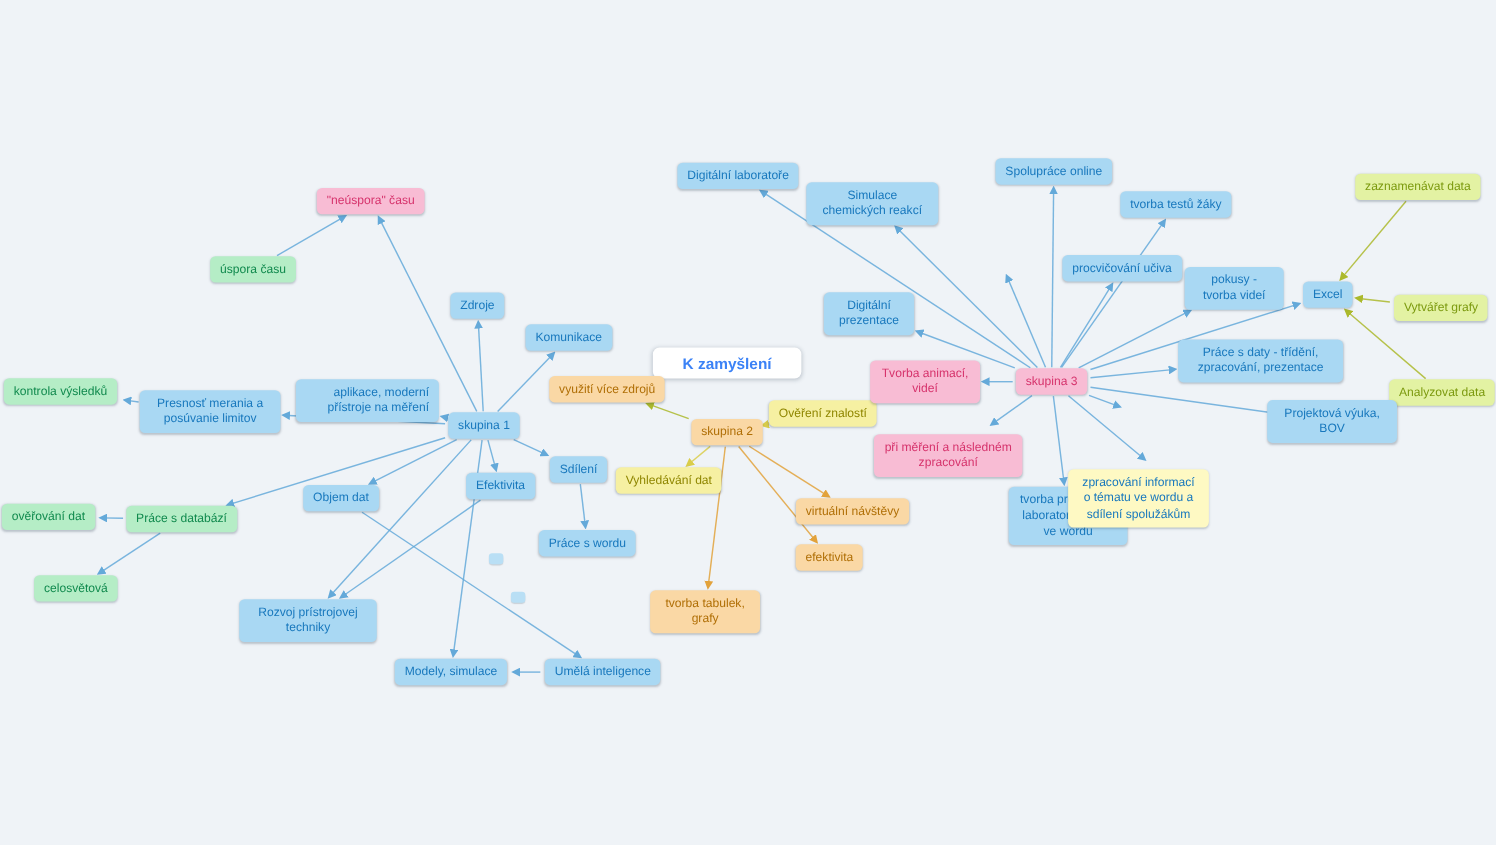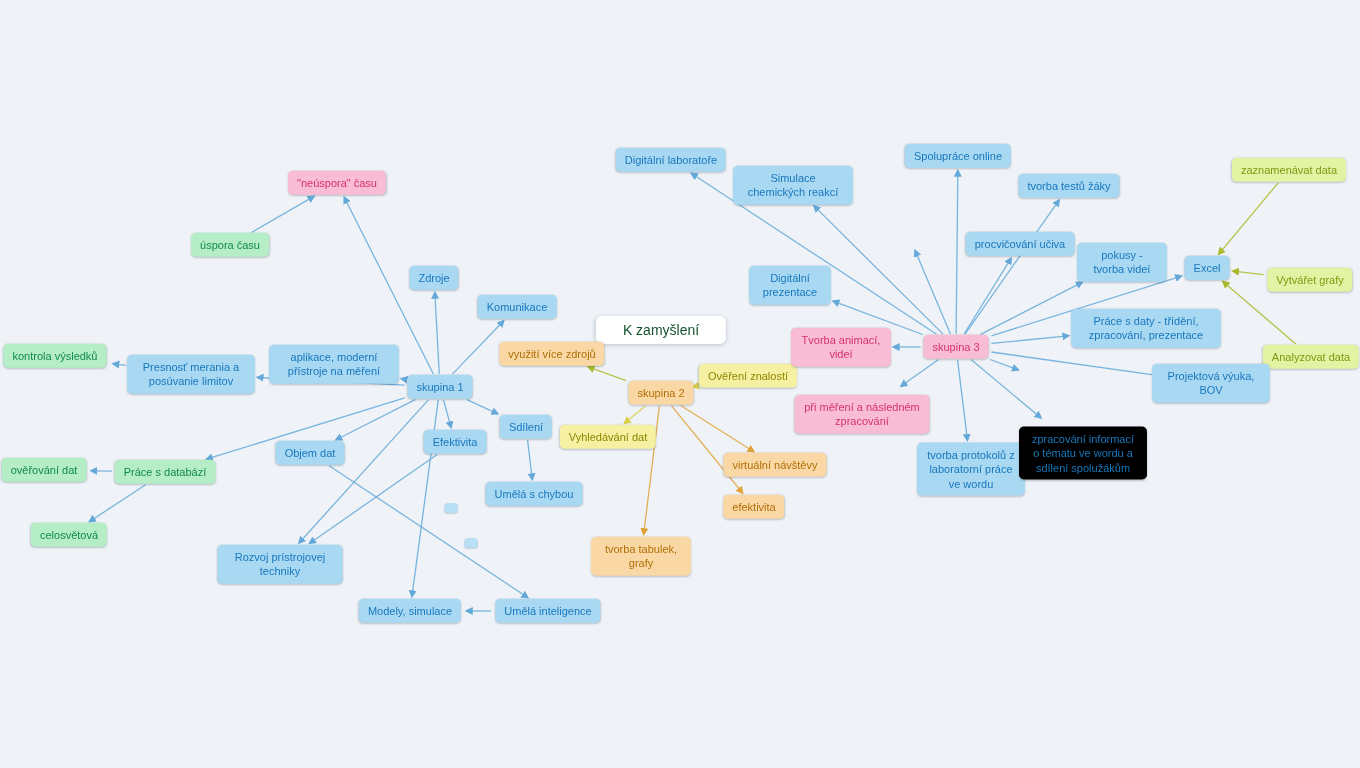--- a/index.html
+++ b/index.html
@@ -27,22 +27,22 @@
     user-select: none;
   }
   .node.multiline { white-space: normal; }
   .node.dot {
     width: 13px; height: 10px; padding: 0; border-radius: 3px;
     box-shadow: 0 1px 1px rgba(30,50,70,0.18);
   }
   .floating-label {
     position: absolute; z-index: 2;
     transform: translate(-50%, -50%);
-    background: #ffffff; color: #14532d;
-    font-weight: normal; font-size: 14px;
+    background: #ffffff; color: #3b82f6;
+    font-weight: bold; font-size: 14px;
     padding: 6px 27px; border-radius: 6px;
     box-shadow: 0 1px 4px rgba(30,50,70,0.25);
     white-space: nowrap; cursor: pointer; user-select: none;
   }
 </style>
 </head>
 <body style="background: rgb(239, 243, 247);">
 
 <div id="canvas" style="background: rgb(239, 243, 247);">
   <svg id="edge-layer" width="1360" height="768">
@@ -105,28 +105,28 @@
       <line x1="1263.5223433740969" y1="274.58512738338993" x2="1233.3548448777094" y2="271.0704673643933" stroke="#abb92c" stroke-width="1.3" stroke-opacity="0.85" marker-end="url(#arrow-olive)"></line>
       <line x1="1296.0443009873215" y1="344.20137296030407" x2="1223.475243105451" y2="282.09900611908785" stroke="#abb92c" stroke-width="1.3" stroke-opacity="0.85" marker-end="url(#arrow-olive)"></line>
     </svg>
   <div class="floating-label" style="left: 661px; top: 330px;">K zamyšlení</div>
 <div class="node" style="background: rgb(248, 188, 212); color: rgb(214, 51, 108); left: 337px; top: 183px;">"neúspora" času</div>
     <div class="node" style="background: rgb(181, 237, 198); color: rgb(17, 138, 78); left: 230px; top: 245px;">úspora času</div>
     <div class="node" style="background: rgb(169, 216, 243); color: rgb(24, 120, 189); left: 434px; top: 278px;">Zdroje</div>
     <div class="node" style="background: rgb(169, 216, 243); color: rgb(24, 120, 189); left: 517px; top: 307px;">Komunikace</div>
     <div class="node" style="background: rgb(181, 237, 198); color: rgb(17, 138, 78); left: 55px; top: 356px;">kontrola výsledků</div>
     <div class="node multiline" style="background: rgb(169, 216, 243); color: rgb(24, 120, 189); left: 191px; top: 374px; width: 128px;">Presnosť merania a posúvanie limitov</div>
-    <div class="node multiline" style="background: rgb(169, 216, 243); color: rgb(24, 120, 189); left: 334px; top: 364px; width: 130px;">aplikace, moderní přístroje na měření</div>
+    <div class="node multiline" style="background: rgb(169, 216, 243); color: rgb(24, 120, 189); left: 334px; top: 364px; width: 130px; text-align: right;">aplikace, moderní přístroje na měření</div>
     <div class="node" style="background: rgb(169, 216, 243); color: rgb(24, 120, 189); left: 440px; top: 387px;">skupina 1</div>
     <div class="node" style="background: rgb(169, 216, 243); color: rgb(24, 120, 189); left: 526px; top: 427px;">Sdílení</div>
     <div class="node" style="background: rgb(169, 216, 243); color: rgb(24, 120, 189); left: 455px; top: 442px;">Efektivita</div>
     <div class="node" style="background: rgb(169, 216, 243); color: rgb(24, 120, 189); left: 310px; top: 453px;">Objem dat</div>
     <div class="node" style="background: rgb(181, 237, 198); color: rgb(17, 138, 78); left: 44px; top: 470px;">ověřování dat</div>
     <div class="node" style="background: rgb(181, 237, 198); color: rgb(17, 138, 78); left: 165px; top: 472px;">Práce s databází</div>
-    <div class="node" style="background: rgb(169, 216, 243); color: rgb(24, 120, 189); left: 534px; top: 494px;">Umělá s chybou</div>
+    <div class="node" style="background: rgb(169, 216, 243); color: rgb(24, 120, 189); left: 534px; top: 494px;">Práce s wordu</div>
     <div class="node" style="background: rgb(181, 237, 198); color: rgb(17, 138, 78); left: 69px; top: 535px;">celosvětová</div>
     <div class="node multiline" style="background: rgb(169, 216, 243); color: rgb(24, 120, 189); left: 280px; top: 564px; width: 125px;">Rozvoj prístrojovej techniky</div>
     <div class="node" style="background: rgb(169, 216, 243); color: rgb(24, 120, 189); left: 410px; top: 611px;">Modely, simulace</div>
     <div class="node" style="background: rgb(169, 216, 243); color: rgb(24, 120, 189); left: 548px; top: 611px;">Umělá inteligence</div>
     <div class="node dot" style="background: rgb(185, 223, 245); color: rgb(185, 223, 245); left: 451px; top: 508px;"></div>
     <div class="node dot" style="background: rgb(185, 223, 245); color: rgb(185, 223, 245); left: 471px; top: 543px;"></div>
     <div class="node" style="background: rgb(250, 216, 165); color: rgb(176, 111, 6); left: 552px; top: 354px;">využití více zdrojů</div>
     <div class="node" style="background: rgb(246, 240, 162); color: rgb(143, 134, 0); left: 748px; top: 376px;">Ověření znalostí</div>
     <div class="node" style="background: rgb(250, 216, 165); color: rgb(176, 111, 6); left: 661px; top: 393px;">skupina 2</div>
     <div class="node" style="background: rgb(246, 240, 162); color: rgb(143, 134, 0); left: 608px; top: 437px;">Vyhledávání dat</div>
@@ -143,14 +143,14 @@
     <div class="node" style="background: rgb(227, 242, 163); color: rgb(124, 154, 15); left: 1289px; top: 170px;">zaznamenávat data</div>
     <div class="node" style="background: rgb(227, 242, 163); color: rgb(124, 154, 15); left: 1310px; top: 280px;">Vytvářet grafy</div>
     <div class="node" style="background: rgb(227, 242, 163); color: rgb(124, 154, 15); left: 1311px; top: 357px;">Analyzovat data</div>
     <div class="node multiline" style="background: rgb(169, 216, 243); color: rgb(24, 120, 189); left: 790px; top: 285px; width: 82px;">Digitální prezentace</div>
     <div class="node multiline" style="background: rgb(248, 188, 212); color: rgb(214, 51, 108); left: 841px; top: 347px; width: 100px;">Tvorba animací, videí</div>
     <div class="node" style="background: rgb(248, 188, 212); color: rgb(214, 51, 108); left: 956px; top: 347px;">skupina 3</div>
     <div class="node multiline" style="background: rgb(169, 216, 243); color: rgb(24, 120, 189); left: 1146px; top: 328px; width: 150px;">Práce s daty - třídění, zpracování, prezentace</div>
     <div class="node multiline" style="background: rgb(169, 216, 243); color: rgb(24, 120, 189); left: 1211px; top: 383px; width: 118px;">Projektová výuka, BOV</div>
     <div class="node multiline" style="background: rgb(248, 188, 212); color: rgb(214, 51, 108); left: 862px; top: 414px; width: 135px;">při měření a následném zpracování</div>
     <div class="node multiline" style="background: rgb(169, 216, 243); color: rgb(24, 120, 189); left: 971px; top: 469px; width: 108px;">tvorba protokolů z laboratorní práce ve wordu</div>
-    <div class="node multiline" style="background: #000000; color: rgb(24, 120, 189); left: 1083px; top: 453px; width: 128px;">zpracování informací o tématu ve wordu a sdílení spolužákům</div>
+    <div class="node multiline" style="background: #fef9c3; color: rgb(24, 120, 189); left: 1035px; top: 453px; width: 128px;">zpracování informací o tématu ve wordu a sdílení spolužákům</div>
   </div>
 
 </body></html>

